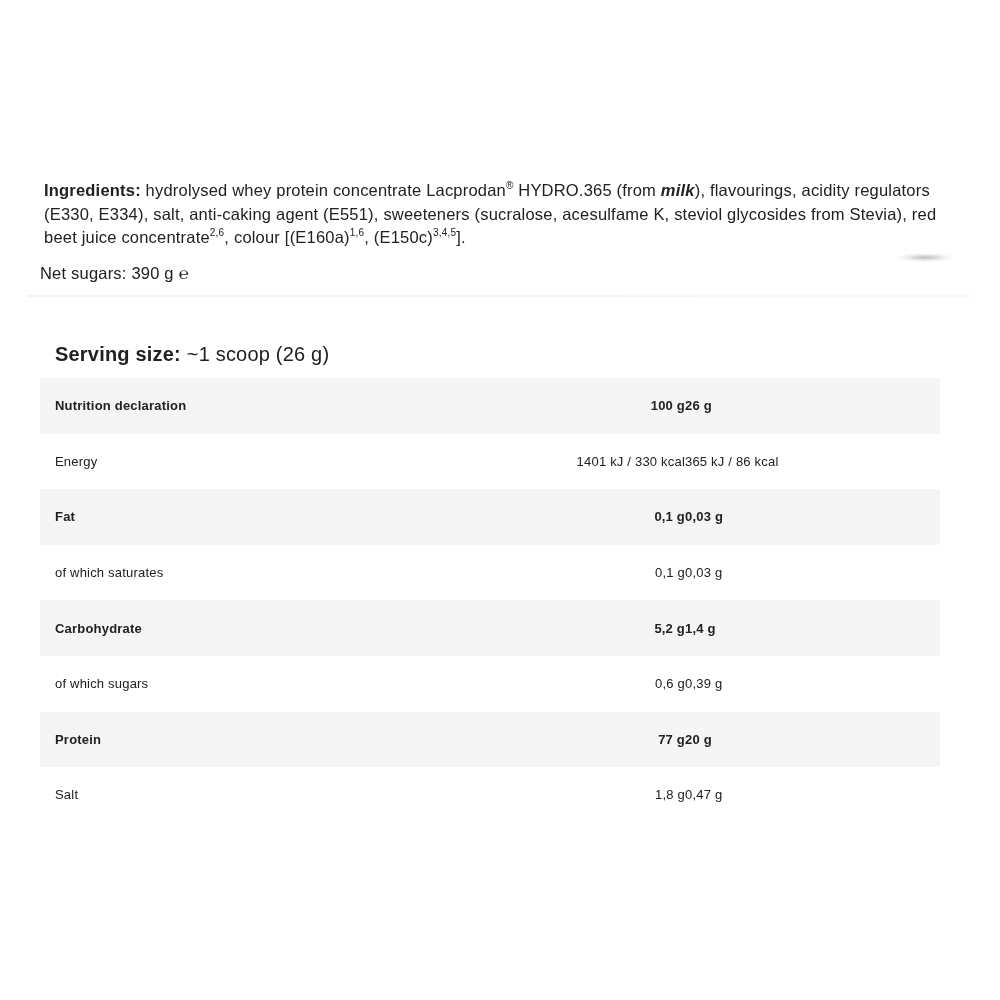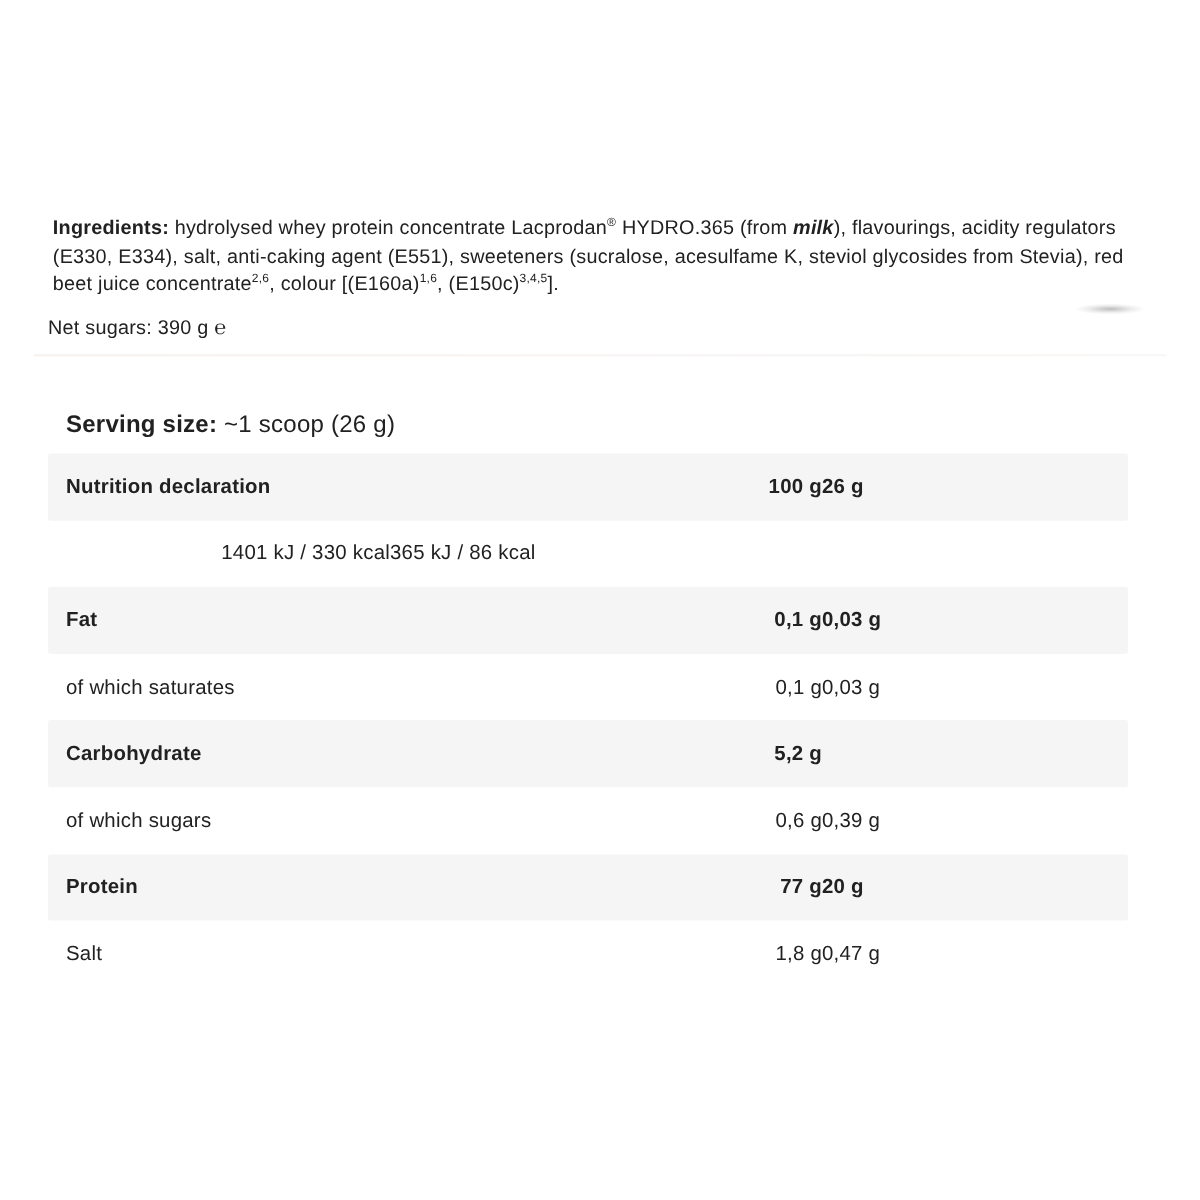--- a/index.html
+++ b/index.html
@@ -79,21 +79,21 @@
   .nutrition-table {
     position: absolute;
     left: 40px;
     top: 378px;
     width: 900px;
   }
   .nt-row {
     display: flex;
     align-items: center;
     height: 55.6px;
-    font-size: 17px;
+    font-size: 13px;
     letter-spacing: 0.2px;
     border-radius: 2px;
   }
   .nt-row.shaded { background: #f5f5f6; font-weight: bold; }
   .nt-row.header { font-weight: 700; }
   .nt-c1 { width: 360px; padding-left: 15px; box-sizing: border-box; }
   .nt-c2 { width: 285px; text-align: right; }
   .nt-c3 { flex: 1; }
 </style>
 </head>
@@ -121,39 +121,41 @@
 
   <div class="nutrition-table">
 
     <div class="nt-row header shaded">
       <div class="nt-c1">Nutrition declaration</div>
       <div class="nt-c2">100 g</div>
       <div class="nt-c3">26 g</div>
     </div>
 
     <div class="nt-row">
+      <div class="nt-c1">Energy</div>
       <div class="nt-c2">1401 kJ / 330 kcal</div>
       <div class="nt-c3">365 kJ / 86 kcal</div>
     </div>
 
     <div class="nt-row shaded">
       <div class="nt-c1">Fat</div>
       <div class="nt-c2">0,1 g</div>
       <div class="nt-c3">0,03 g</div>
     </div>
 
     <div class="nt-row">
       <div class="nt-c1">of which saturates</div>
       <div class="nt-c2">0,1 g</div>
       <div class="nt-c3">0,03 g</div>
     </div>
 
     <div class="nt-row shaded">
       <div class="nt-c1">Carbohydrate</div>
       <div class="nt-c2">5,2 g</div>
+      <div class="nt-c3">1,4 g</div>
     </div>
 
     <div class="nt-row">
       <div class="nt-c1">of which sugars</div>
       <div class="nt-c2">0,6 g</div>
       <div class="nt-c3">0,39 g</div>
     </div>
 
     <div class="nt-row shaded">
       <div class="nt-c1">Protein</div>

